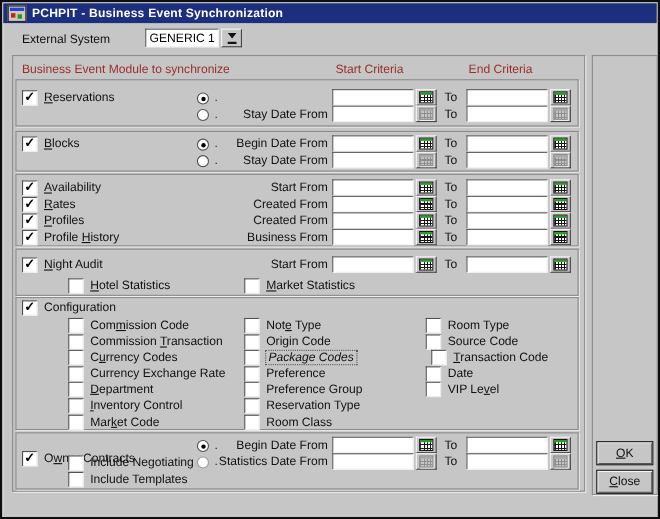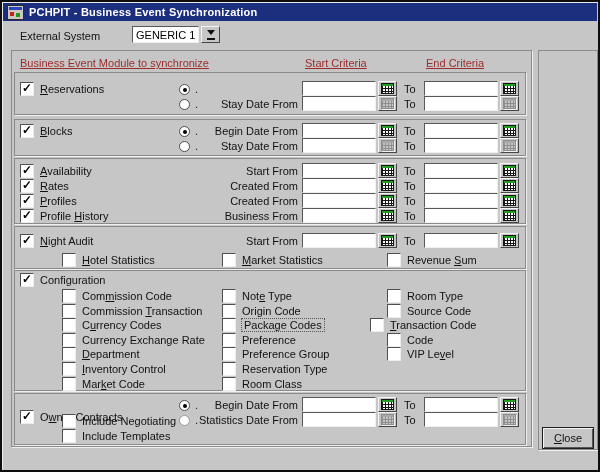--- a/index.html
+++ b/index.html
@@ -22,27 +22,27 @@
     display:flex;align-items:center;justify-content:center;padding:0;}
   .dropico{width:8px;height:8px;border-bottom:2px solid #111;position:relative;}
   .dropico::before{content:"";position:absolute;left:0;top:0;
     border-left:4px solid transparent;border-right:4px solid transparent;border-top:5px solid #111;}
   .outerbox{position:absolute;left:9px;top:48px;width:521px;height:397px;
     border:1px solid #8b8b8b;box-shadow:1px 1px 0 #efefef;box-sizing:border-box;}
   .gbox{position:absolute;left:12px;width:512px;border:1px solid #8b8b8b;
     box-shadow:1px 1px 0 #efefef;box-sizing:border-box;}
   .rpanel{position:absolute;left:536px;top:48px;width:60px;height:400px;
     border:1px solid #8b8b8b;box-shadow:1px 1px 0 #efefef;box-sizing:border-box;}
-  .hdr{position:absolute;color:#9b2d2d;white-space:nowrap;text-decoration:underline;}
+  .hdr{position:absolute;color:#9b2d2d;white-space:nowrap;}
   .cbrow{position:absolute;display:flex;align-items:center;gap:6px;height:14px;}
   .cb{width:12px;height:12px;background:#fff;border:1px solid;border-color:#4f4f4f #ededed #ededed #4f4f4f;
     position:relative;flex:0 0 auto;box-sizing:content-box;}
   .cb.on::after{content:"\2713";position:absolute;left:1px;top:-2px;font-size:12px;font-weight:bold;color:#000;}
   .lbl{white-space:nowrap;}
-  .lbl.focused{outline:1px dotted #555;padding:0 2px;}
+  .lbl.focused{outline:1px dotted #555;padding:0 2px;font-style:italic;}
   .frow{position:absolute;left:0;width:534px;height:16px;}
   .flabel{position:absolute;left:160px;width:136px;top:2px;text-align:right;white-space:nowrap;}
   .radio{position:absolute;left:177px;top:3px;width:11px;height:11px;border-radius:50%;
     background:#fff;border:1px solid #4f4f4f;box-sizing:border-box;}
   .radio.on::after{content:"";position:absolute;left:2.5px;top:2.5px;width:4px;height:4px;background:#000;border-radius:50%;}
   .radio.dim{border-color:#9a9a9a;}
   .radio.dim::after{background:#9a9a9a;}
   .rdot{position:absolute;left:193px;top:2px;color:#222;}
   .dfield{position:absolute;top:0;width:74px;height:15px;box-sizing:border-box;
     border:1px solid;border-color:#585858 #f0f0f0 #f0f0f0 #585858;background:#fff;
@@ -240,24 +240,20 @@
       </button>
   </div>
   <div class="cbrow" style="left:220px;top:251px">
     <span class="cb"></span>
     <span class="lbl"><u>M</u>arket Statistics</span>
   </div>
   <div class="cbrow" style="left:60px;top:251px">
     <span class="cb"></span>
     <span class="lbl"><u>H</u>otel Statistics</span>
   </div>
-  <div class="cbrow" style="left:385px;top:251px">
-    <span class="cb"></span>
-    <span class="lbl">Revenue <u>S</u>um</span>
-  </div>
 
   <div class="gbox" style="top:268px;height:121px"></div>
   <div class="cbrow" style="left:60px;top:287px">
     <span class="cb"></span>
     <span class="lbl">Com<u>m</u>ission Code</span>
   </div>
 
   <div class="cbrow" style="left:18px;top:271px">
     <span class="cb on"></span>
     <span class="lbl">Configuration</span>
@@ -317,27 +313,27 @@
   </div>
 
   <div class="cbrow" style="left:385px;top:287px">
     <span class="cb"></span>
     <span class="lbl">Room Type</span>
   </div>
   <div class="cbrow" style="left:385px;top:302px">
     <span class="cb"></span>
     <span class="lbl">Source Code</span>
   </div>
-  <div class="cbrow" style="left:368px;top:316px">
+  <div class="cbrow" style="left:390px;top:316px">
     <span class="cb"></span>
     <span class="lbl"><u>T</u>ransaction Code</span>
   </div>
   <div class="cbrow" style="left:385px;top:331px">
     <span class="cb"></span>
-    <span class="lbl">Code</span>
+    <span class="lbl">Date</span>
   </div>
   <div class="cbrow" style="left:385px;top:345px">
     <span class="cb"></span>
     <span class="lbl">VIP Le<u>v</u>el</span>
   </div>
 
   <div class="gbox" style="top:391px;height:52px"></div>
   <div class="cbrow" style="left:18px;top:408px">
     <span class="cb on"></span>
     <span class="lbl">O<u>w</u>ner Contracts</span>
@@ -372,14 +368,15 @@
   </div>
   <div class="cbrow" style="left:60px;top:412px">
     <span class="cb"></span>
     <span class="lbl">Include Negotiating</span>
   </div>
   <div class="cbrow" style="left:60px;top:427px">
     <span class="cb"></span>
     <span class="lbl">Include Templates</span>
   </div>
 
+  <button class="pbtn" style="top:399px"><u>O</u>K</button>
   <button class="pbtn" style="top:425px"><u>C</u>lose</button>
 </div>
 
 </body></html>

